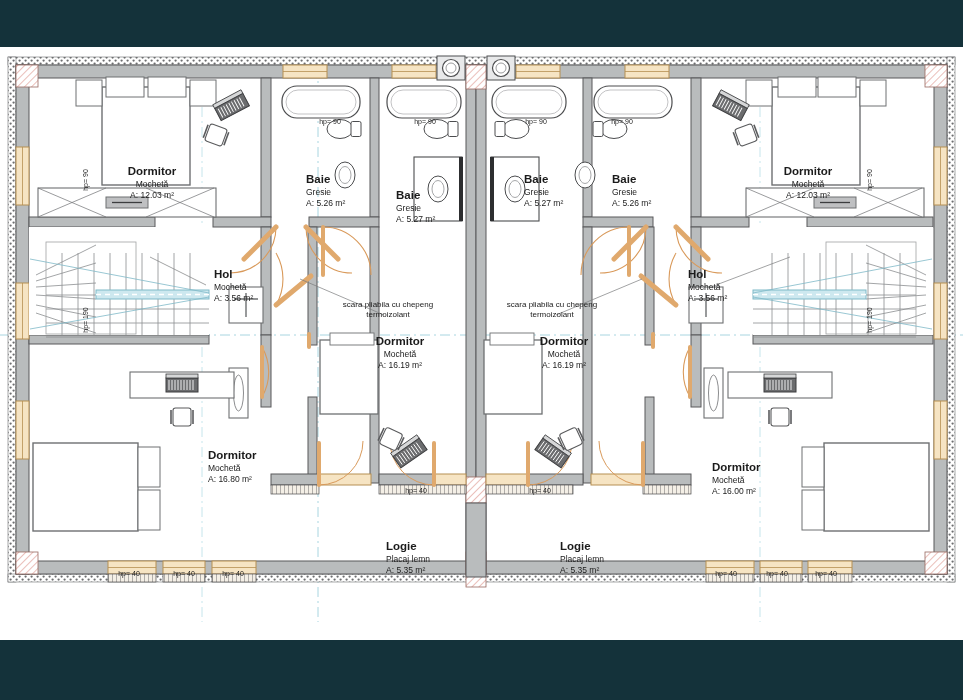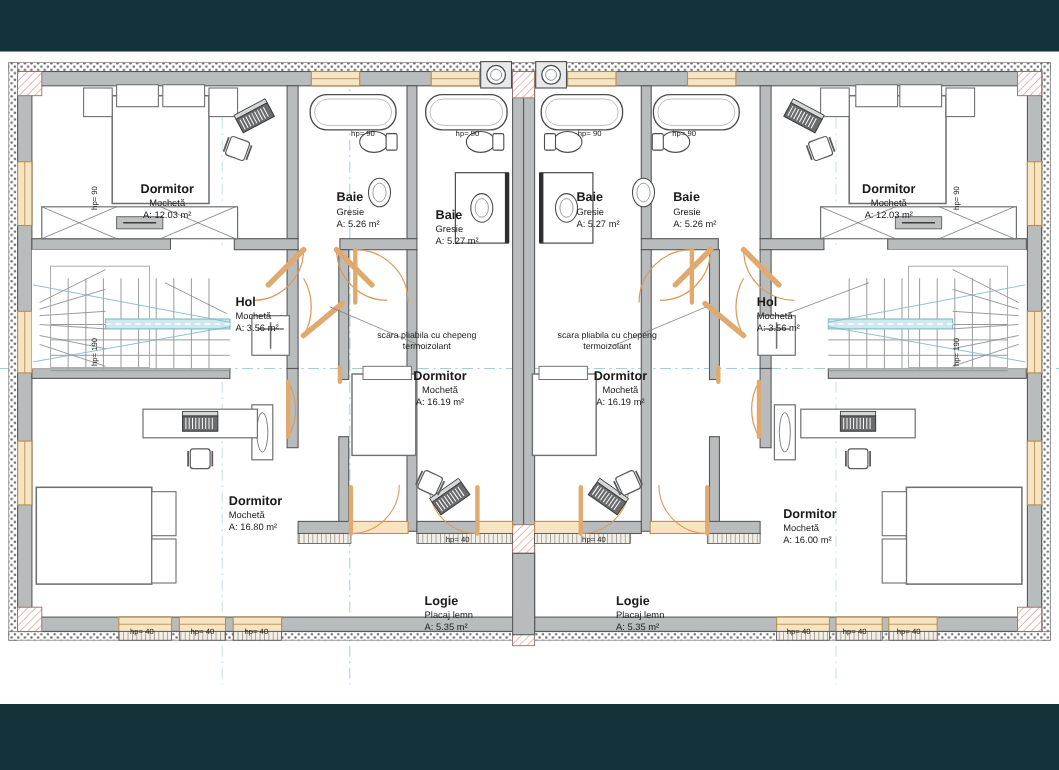--- a/index.html
+++ b/index.html
@@ -7,21 +7,21 @@
   html, body {
     margin: 0; padding: 0;
     width: 963px; height: 700px;
     background: #ffffff;
     font-family: "Liberation Sans", sans-serif;
     overflow: hidden;
   }
   #page {
     position: relative;
     width: 963px; height: 700px;
-    background: #fca5a5;
+    background: #ec4899;
   }
   .bar {
     position: absolute; left: 0; width: 963px;
     background: #14323a;
   }
   #bar-top { top: 0; height: 47px; }
   #bar-bottom { top: 640px; height: 60px; }
 
   #canvas-wrap {
     position: absolute;

